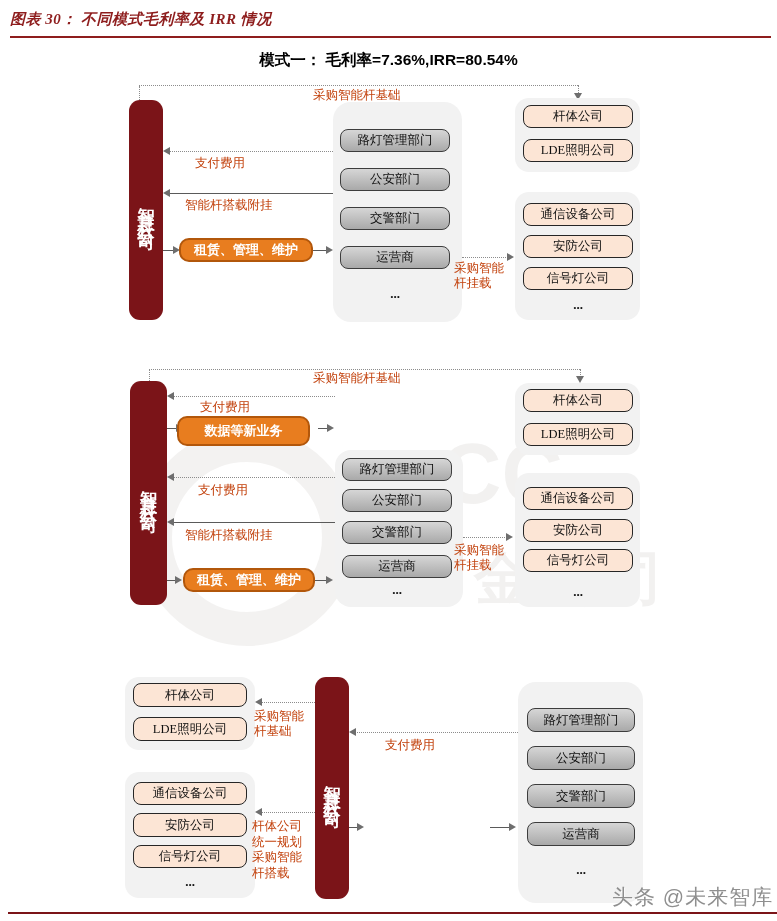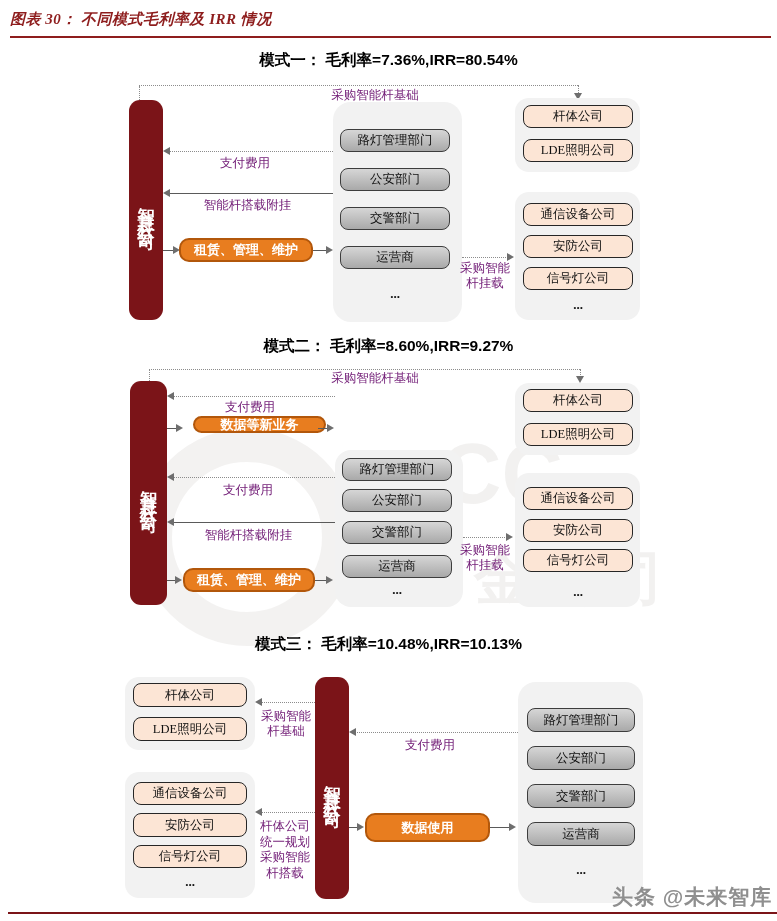--- a/index.html
+++ b/index.html
@@ -18,34 +18,34 @@
   .gbox{position:absolute;display:flex;align-items:center;justify-content:center;box-sizing:border-box;
         background:linear-gradient(180deg,#d6d6d6,#a9a9a9);border:1.5px solid #3d3d3d;border-radius:8px;
         font-size:12.5px;white-space:nowrap;}
   .pbox{position:absolute;display:flex;align-items:center;justify-content:center;box-sizing:border-box;
         background:#fce5d5;border:1.5px solid #262626;border-radius:8px;font-size:12.5px;white-space:nowrap;}
   .obox{position:absolute;display:flex;align-items:center;justify-content:center;box-sizing:border-box;
         background:#e87d1f;border:2px solid #b2570b;border-radius:10px;color:#fff;font-weight:bold;
         font-size:13px;white-space:nowrap;}
   .plain{position:absolute;display:flex;align-items:center;justify-content:center;
          background:#f2f2f2;border-radius:12px;font-size:13.5px;}
-  .lbl{position:absolute;font-size:12.5px;text-align:center;line-height:15px;color:#701a75;}
+  .lbl{position:absolute;font-size:12.5px;text-align:left;line-height:15px;color:#c2410c;}
   .dots{position:absolute;font-size:13px;font-weight:bold;text-align:center;}
   .hdot{position:absolute;height:0;border-top:1.5px dotted #8c8c8c;}
   .vdot{position:absolute;width:0;border-left:1.5px dotted #8c8c8c;}
   .hsol{position:absolute;height:0;border-top:1.5px solid #5a5a5a;}
   .ah{position:absolute;width:0;height:0;}
   .ah.l{border-top:4px solid transparent;border-bottom:4px solid transparent;border-right:7px solid #6e6e6e;}
   .ah.r{border-top:4px solid transparent;border-bottom:4px solid transparent;border-left:7px solid #6e6e6e;}
   .ah.d{border-left:4px solid transparent;border-right:4px solid transparent;border-top:7px solid #6e6e6e;}
   .wm-ring{position:absolute;left:138px;top:428px;width:150px;height:150px;border-radius:50%;
            border:34px solid rgba(170,160,155,.14);pointer-events:none;}
   .wm-big{position:absolute;font-family:"Liberation Sans","DejaVu Sans",sans-serif;font-weight:bold;
           color:rgba(175,168,162,.16);pointer-events:none;}
-  .wm-toutiao{position:absolute;left:612px;top:883px;font-size:21px;font-weight:bold;color:#8f8f8f;
+  .wm-toutiao{position:absolute;left:612px;top:883px;font-size:21px;font-weight:normal;color:#8f8f8f;
               font-family:"Liberation Sans","DejaVu Sans",sans-serif;text-shadow:1px 1px 0 #fff;letter-spacing:1px;}
 </style>
 </head>
 <body>
 
 <div id="canvas">
 
   <div class="wm-ring"></div>
   <div class="wm-big" style="left:440px;top:425px;font-size:85px;">CC</div>
   <div class="wm-big" style="left:408px;top:540px;font-size:58px;letter-spacing:8px;">中金公司</div>
@@ -96,39 +96,38 @@
   <div class="pbox" style="left:523px;top:267px;width:110px;height:23px;">信号灯公司</div>
   <div class="dots" style="left:523px;top:297px;width:110px;">...</div>
 
   <div class="hdot" style="left:462px;top:257px;width:46px;"></div>
   <div class="ah r" style="left:507px;top:253px;"></div>
   <div class="lbl" style="left:454px;top:261px;width:62px;">
     <div>采购智能</div>
     <div>杆挂载</div>
   </div>
 
-  <div class="mtitle" style="top:336px;">模式二： 毛利率=8.60%,IRR=9.27%</div>
 
   <div class="bar" style="left:130px;top:381px;width:37px;height:224px;">
     <span>智慧杆公司</span>
   </div>
 
   <div class="vdot" style="left:149px;top:369px;height:12px;"></div>
   <div class="hdot" style="left:149px;top:369px;width:431px;"></div>
   <div class="vdot" style="left:580px;top:369px;height:8px;"></div>
   <div class="ah d" style="left:576px;top:376px;"></div>
   <div class="lbl" style="left:313px;top:371px;width:124px;">采购智能杆基础</div>
 
   <div class="hdot" style="left:172px;top:396px;width:163px;"></div>
   <div class="ah l" style="left:167px;top:392px;"></div>
   <div class="lbl" style="left:200px;top:400px;width:100px;">支付费用</div>
 
   <div class="hsol" style="left:167px;top:428px;width:12px;"></div>
   <div class="ah r" style="left:176px;top:424px;"></div>
-  <div class="obox" style="left:193px;top:416px;width:133px;height:17px;">数据等新业务</div>
+  <div class="obox" style="left:177px;top:416px;width:133px;height:30px;">数据等新业务</div>
   <div class="hsol" style="left:318px;top:428px;width:11px;"></div>
   <div class="ah r" style="left:327px;top:424px;"></div>
 
   <div class="hdot" style="left:172px;top:477px;width:163px;"></div>
   <div class="ah l" style="left:167px;top:473px;"></div>
   <div class="lbl" style="left:198px;top:483px;width:100px;">支付费用</div>
 
   <div class="hsol" style="left:172px;top:522px;width:163px;"></div>
   <div class="ah l" style="left:167px;top:518px;"></div>
   <div class="lbl" style="left:185px;top:528px;width:127px;">智能杆搭载附挂</div>
@@ -156,21 +155,20 @@
   <div class="pbox" style="left:523px;top:549px;width:110px;height:23px;">信号灯公司</div>
   <div class="dots" style="left:523px;top:584px;width:110px;">...</div>
 
   <div class="hdot" style="left:463px;top:537px;width:44px;"></div>
   <div class="ah r" style="left:506px;top:533px;"></div>
   <div class="lbl" style="left:454px;top:543px;width:62px;">
     <div>采购智能</div>
     <div>杆挂载</div>
   </div>
 
-  <div class="mtitle" style="top:634px;">模式三： 毛利率=10.48%,IRR=10.13%</div>
 
   <div class="panel" style="left:125px;top:677px;width:130px;height:73px;border-radius:14px;"></div>
   <div class="pbox" style="left:133px;top:683px;width:114px;height:24px;">杆体公司</div>
   <div class="pbox" style="left:133px;top:717px;width:114px;height:24px;">LDE照明公司</div>
 
   <div class="panel" style="left:125px;top:772px;width:130px;height:126px;border-radius:14px;"></div>
   <div class="pbox" style="left:133px;top:782px;width:114px;height:23px;">通信设备公司</div>
   <div class="pbox" style="left:133px;top:813px;width:114px;height:24px;">安防公司</div>
   <div class="pbox" style="left:133px;top:845px;width:114px;height:23px;">信号灯公司</div>
   <div class="dots" style="left:133px;top:874px;width:114px;">...</div>
@@ -194,21 +192,20 @@
   <div class="bar" style="left:315px;top:677px;width:34px;height:222px;">
     <span>智慧杆公司</span>
   </div>
 
   <div class="hdot" style="left:354px;top:732px;width:164px;"></div>
   <div class="ah l" style="left:349px;top:728px;"></div>
   <div class="lbl" style="left:385px;top:738px;width:90px;">支付费用</div>
 
   <div class="hsol" style="left:349px;top:827px;width:11px;"></div>
   <div class="ah r" style="left:357px;top:823px;"></div>
-  <div class="obox" style="left:365px;top:813px;width:125px;height:29px;">数据使用</div>
   <div class="hsol" style="left:490px;top:827px;width:21px;"></div>
   <div class="ah r" style="left:509px;top:823px;"></div>
 
   <div class="panel" style="left:518px;top:682px;width:125px;height:221px;"></div>
   <div class="gbox" style="left:527px;top:708px;width:108px;height:24px;">路灯管理部门</div>
   <div class="gbox" style="left:527px;top:746px;width:108px;height:24px;">公安部门</div>
   <div class="gbox" style="left:527px;top:784px;width:108px;height:24px;">交警部门</div>
   <div class="gbox" style="left:527px;top:822px;width:108px;height:24px;">运营商</div>
   <div class="dots" style="left:527px;top:862px;width:108px;">...</div>
 

